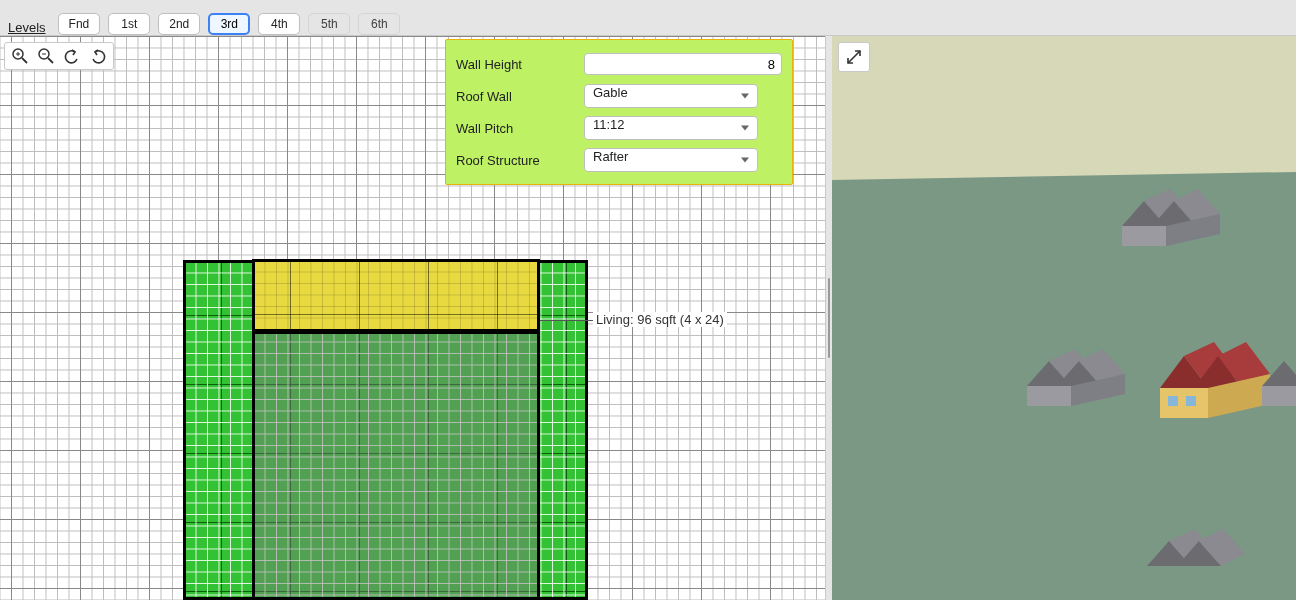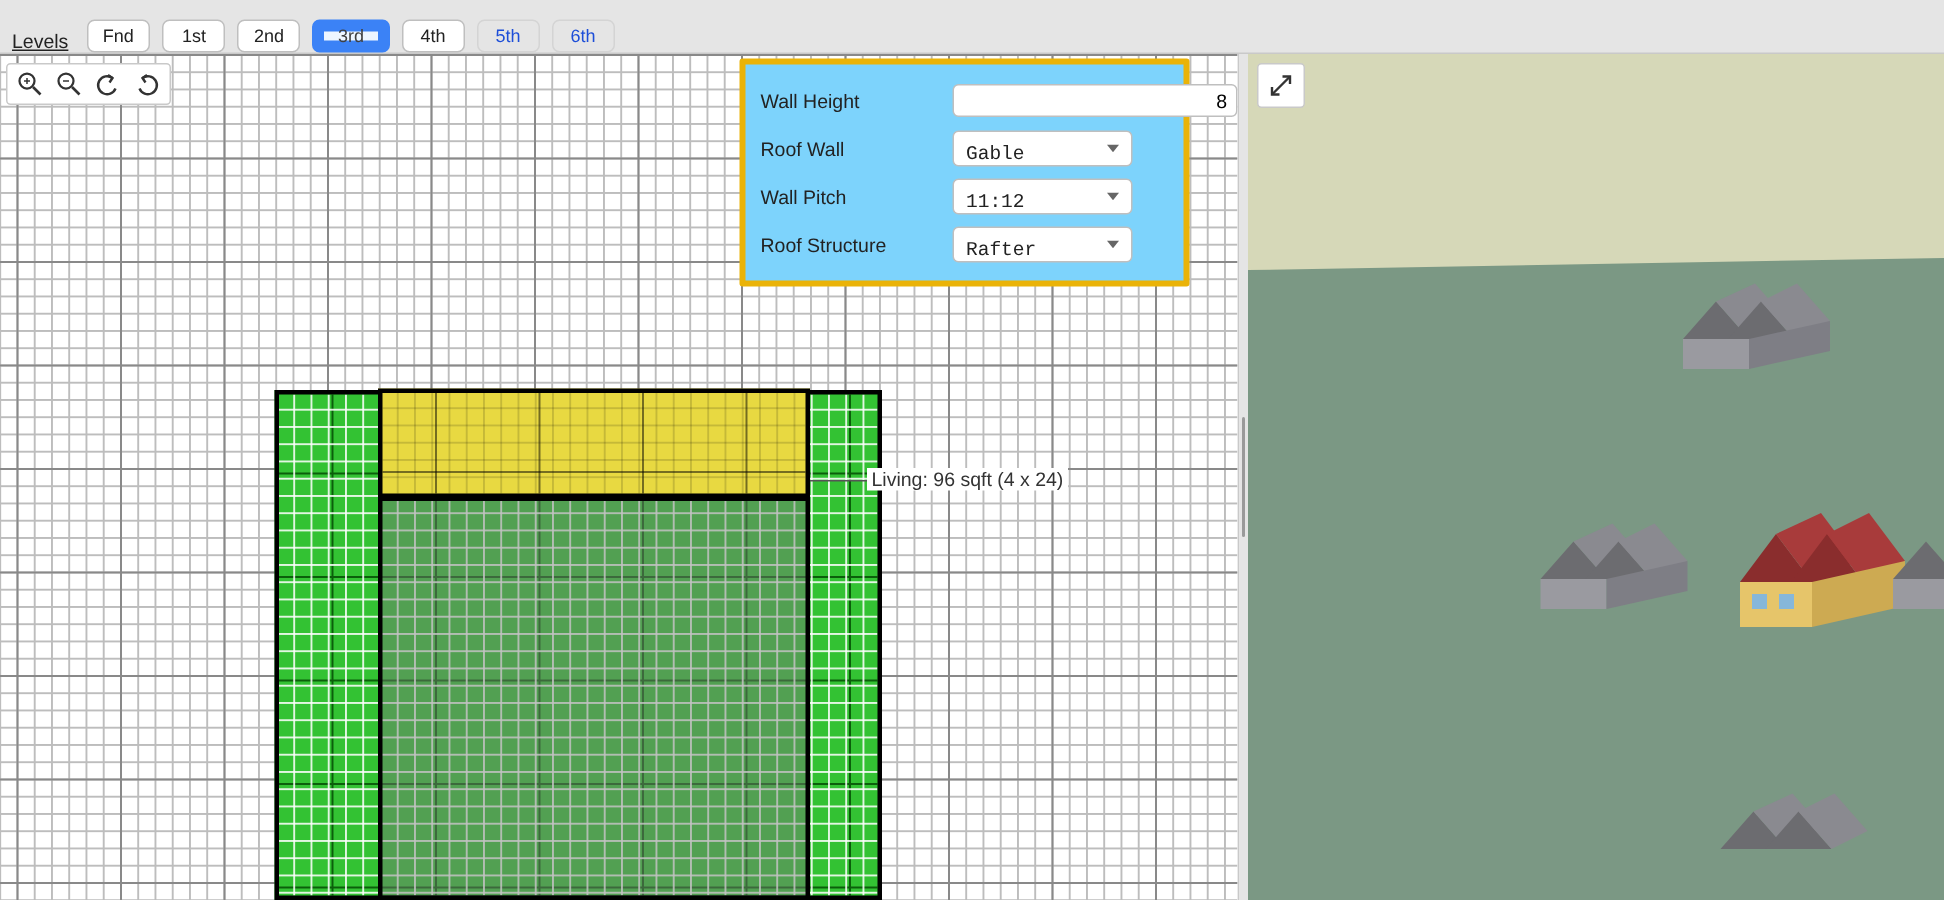--- a/index.html
+++ b/index.html
@@ -35,29 +35,29 @@
     background: #fff;
     border: 1px solid #bfbfbf;
     border-radius: 5px;
     font-size: 12px;
     cursor: pointer;
     padding: 0 10px;
     color: #222;
     display: flex; align-items: center; justify-content: center;
   }
   .level-btn.selected {
-    border: 8px solid #3b82f6;
+    border: 2px solid #3b82f6;
     background: #eef6ff;
-    color: #404040;
+    color: #000000;
     padding: 0 9px;
     height: 22px;
   }
   .level-btn.disabled {
     background: #e5e5e5;
-    color: #1d4ed8;
+    color: #404040;
     border-color: #d4d4d4;
     cursor: default;
     margin-top: 18px;
   }
 
   
   .workspace {
     position: relative;
     display: flex;
     width: 100%;
@@ -160,21 +160,21 @@
     background-size:
       11.5px 11.5px,
       11.5px 11.5px,
       69px 69px,
       69px 69px;
     background-position:
       -2px -2px, -2px -2px, -34px -17px, -34px -17px;
   }
   .floor-label {
     position:absolute;
-    left:578px; top:276px;
+    left:593px; top:276px;
     background:#fff;
     padding:0 3px;
     font-size:13px;
     color:#333;
     white-space:nowrap;
   }
   .floor-label-line {
     position:absolute;
     left:540px; top:284px;
     width:54px; height:1px;
@@ -196,23 +196,23 @@
     width:26px; height:22px;
     display:flex; align-items:center; justify-content:center;
     cursor:pointer;
     border-radius:3px;
   }
 
   
   .prop-panel {
     position:absolute;
     right:32px; top:3px;
-    width:300px;
-    background:#7dd3fc;
-    border:4px solid #eab308;
+    width:348px;
+    background:#bef264;
+    border:1px solid #eab308;
     border-radius:2px;
     padding:8px 10px 8px 10px;
     box-sizing:border-box;
     font-size:13px;
   }
   .prop-row {
     display:flex;
     align-items:center;
     height:32px;
     gap:8px;
@@ -227,28 +227,27 @@
     text-align:right;
     font-size:13px;
     box-sizing:border-box;
   }
   .prop-unit { width:16px; color:#444; }
   .prop-select {
     flex:1 1 auto;
     height:24px;
     border:1px solid #bfbfbf;
     border-radius:4px;
-    padding:12px 24px 0 8px;
+    padding:0 24px 0 8px;
     font-size:13px;
     position:relative;
     background:#fff;
-    display:flex; align-items:flex-end;
+    display:flex; align-items:flex-start;
     cursor:pointer;
     box-sizing:border-box;
-    font-family:Liberation Mono, monospace;
   }
   .prop-select::after {
     content:"";
     position:absolute; right:8px; top:50%;
     width:0;height:0;
     border-left:4px solid transparent;
     border-right:4px solid transparent;
     border-top:5px solid #666;
     transform:translateY(-50%);
   }

